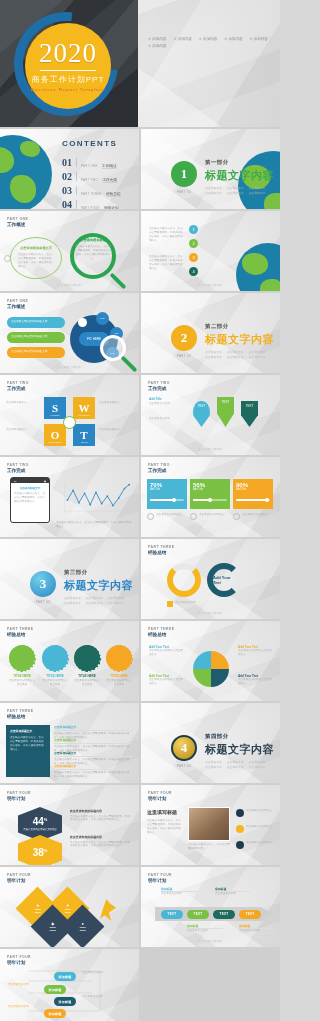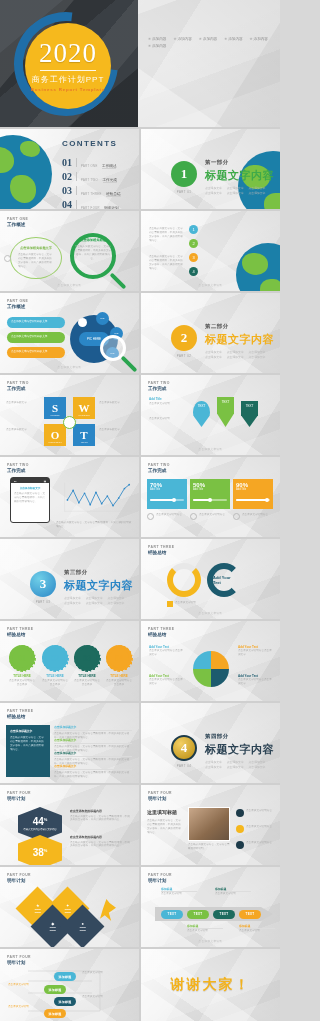--- a/index.html
+++ b/index.html
@@ -751,25 +751,20 @@
         </div>
       <div style="position:absolute;left:8px;top:34px;width:32px">
         <div class="tiny" style="color:#f5a623">点击添加文字说明</div>
         </div>
       <div style="position:absolute;left:8px;top:56px;width:32px">
         <div class="tiny" style="color:#f5a623">点击添加文字说明</div>
         </div>
     </div>
   </div>
 
-  <div class="slide g r" style="top:949px;height:72px">
-    <div class="sc">
-      <div class="thanks">谢谢大家！</div>
-    </div>
-  </div>
 
   <div class="divider-v" style="left:139px;top:127px;bottom:0"></div>
   <div class="divider-h" style="top:127px"></div>
   <div class="divider-h" style="top:209px"></div>
   <div class="divider-h" style="top:291px"></div>
   <div class="divider-h" style="top:373px"></div>
   <div class="divider-h" style="top:455px"></div>
   <div class="divider-h" style="top:537px"></div>
   <div class="divider-h" style="top:619px"></div>
   <div class="divider-h" style="top:701px"></div>

